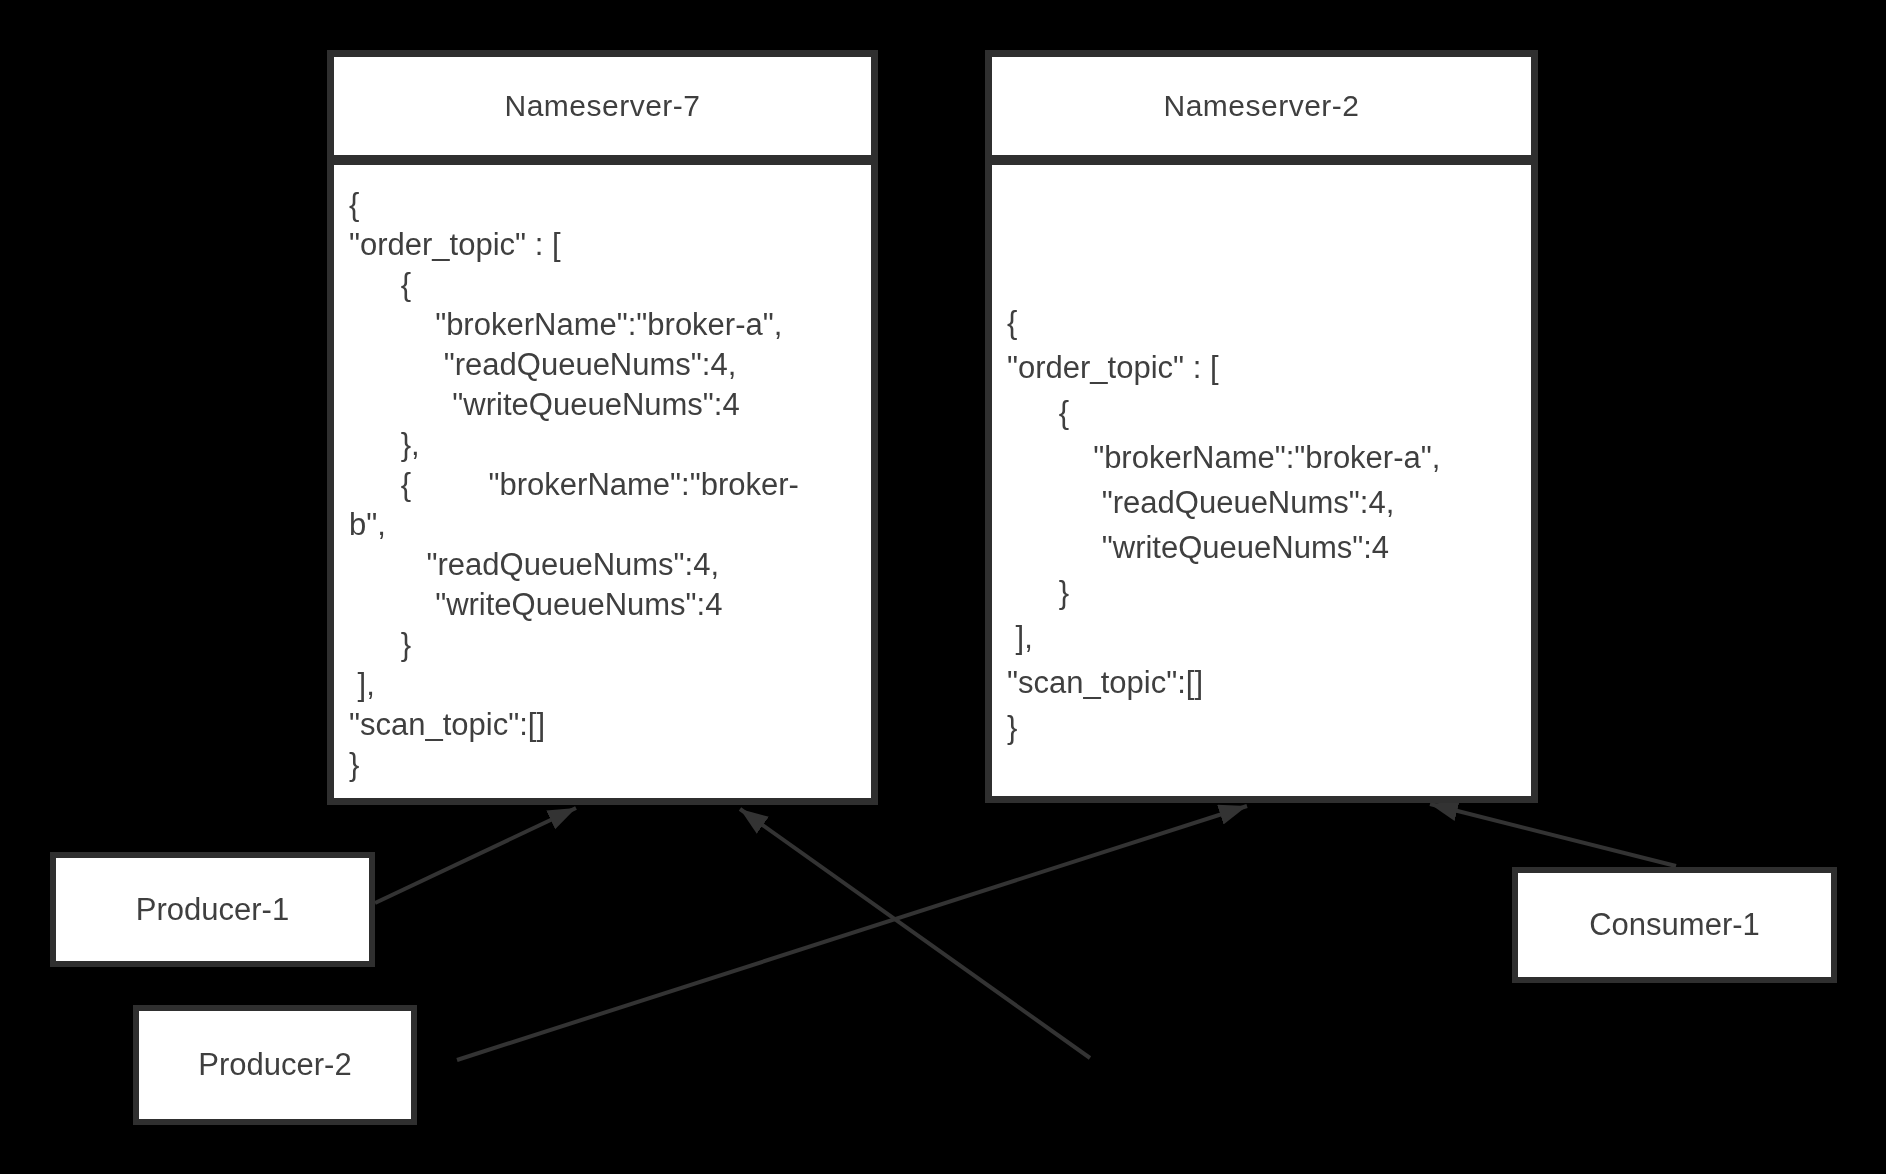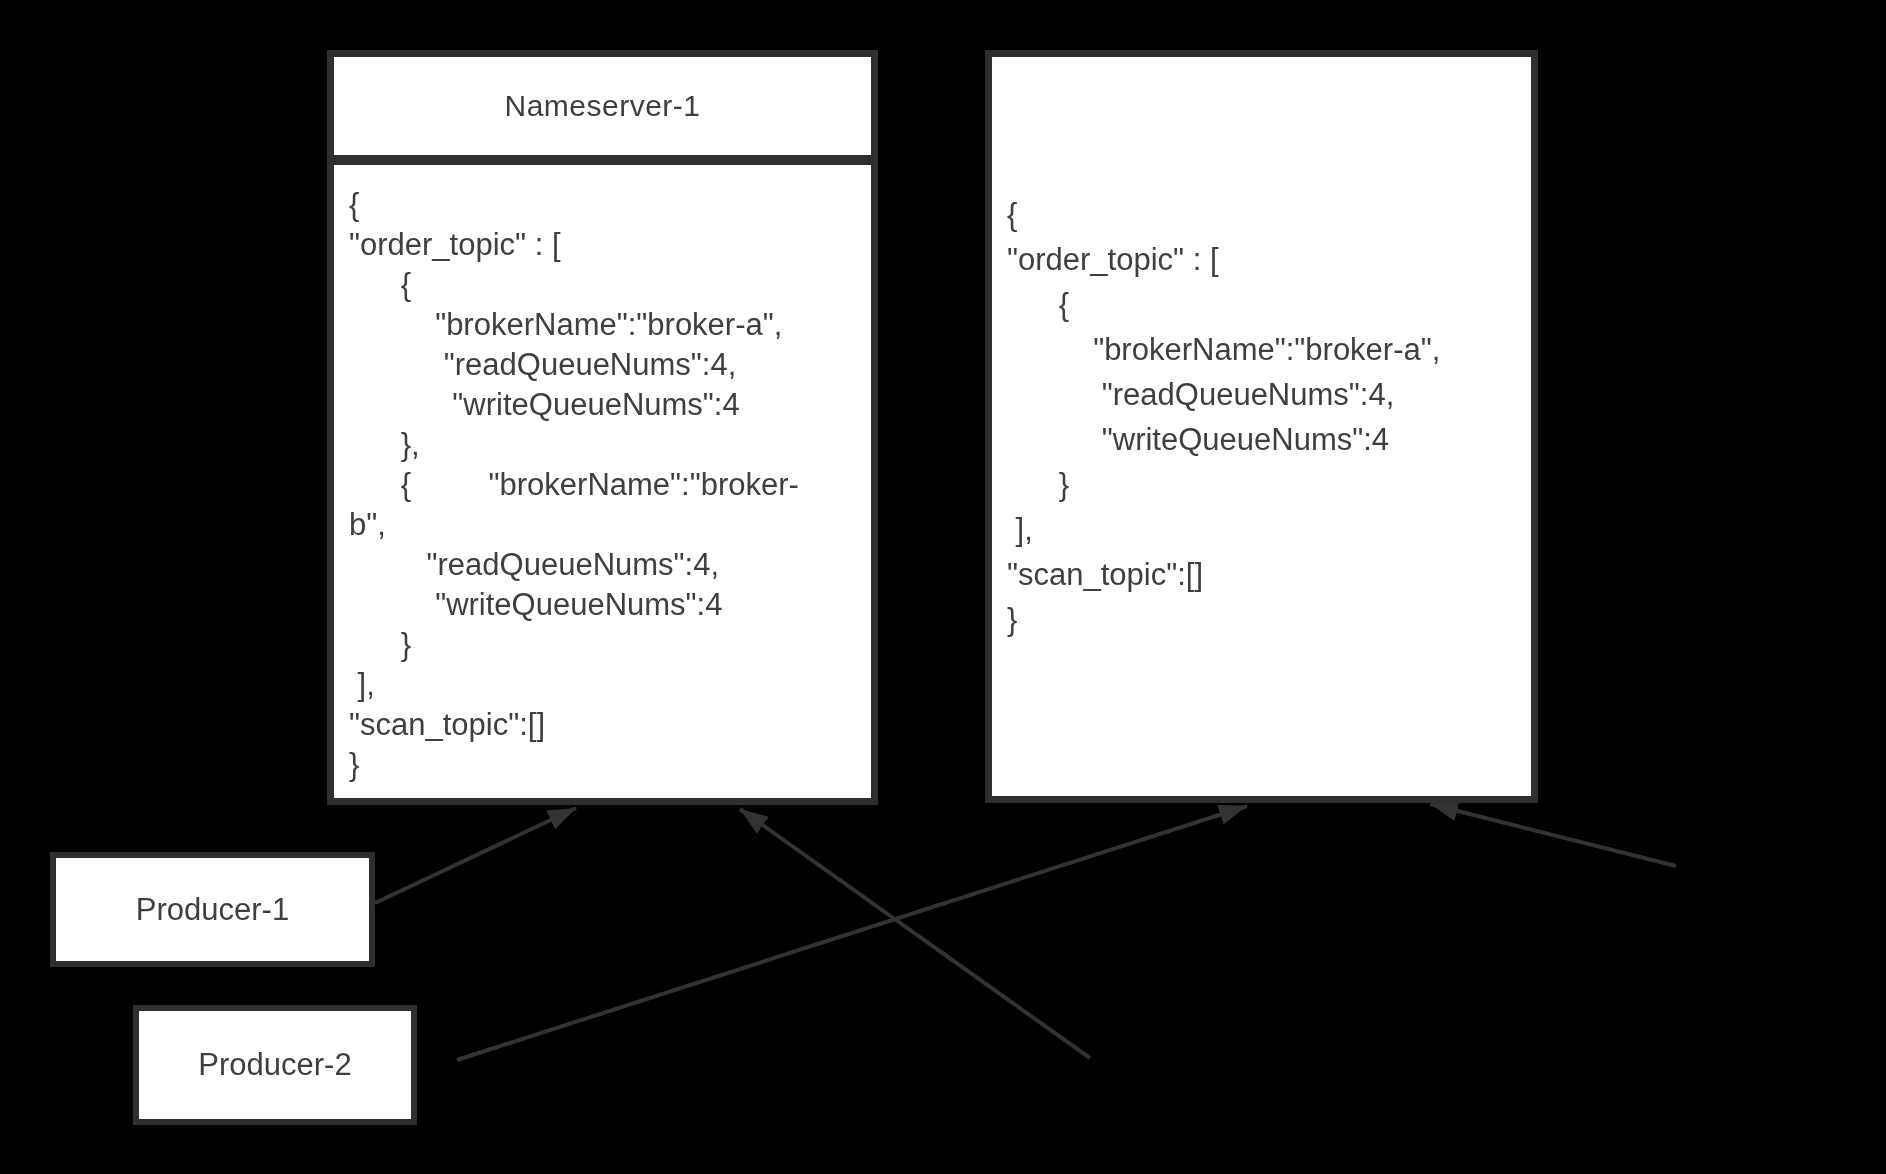--- a/index.html
+++ b/index.html
@@ -54,21 +54,21 @@
       </marker>
     </defs>
     <line x1="375" y1="903" x2="576" y2="808" stroke="#333333" stroke-width="4" marker-end="url(#ah)"></line>
     <line x1="457" y1="1060" x2="1247" y2="806" stroke="#333333" stroke-width="4" marker-end="url(#ah)"></line>
     <line x1="1090" y1="1058" x2="740" y2="809" stroke="#333333" stroke-width="4" marker-end="url(#ah)"></line>
     <line x1="1676" y1="866" x2="1430" y2="804" stroke="#333333" stroke-width="4" marker-end="url(#ah)"></line>
   </svg>
 
   <div class="ns-box ns1">
     <div class="ns-header">
-      <span>Nameserver-1</span>
+      <span>Nameserver-7</span>
     </div>
     <div class="ns-body">
       <div class="code-line">{</div>
       <div class="code-line">"order_topic" : [</div>
       <div class="code-line">      {</div>
       <div class="code-line">          "brokerName":"broker-a",</div>
       <div class="code-line">           "readQueueNums":4,</div>
       <div class="code-line">            "writeQueueNums":4</div>
       <div class="code-line">      },</div>
       <div class="code-line">      {         "brokerName":"broker-</div>
@@ -76,34 +76,40 @@
       <div class="code-line">         "readQueueNums":4,</div>
       <div class="code-line">          "writeQueueNums":4</div>
       <div class="code-line">      }</div>
       <div class="code-line"> ],</div>
       <div class="code-line">"scan_topic":[]</div>
       <div class="code-line">}</div>
     </div>
   </div>
 
   <div class="ns-box ns2">
+    <div class="ns-header">
+      <span>Nameserver-2</span>
+    </div>
     <div class="ns-body">
       <div class="code-line">{</div>
       <div class="code-line">"order_topic" : [</div>
       <div class="code-line">      {</div>
       <div class="code-line">          "brokerName":"broker-a",</div>
       <div class="code-line">           "readQueueNums":4,</div>
       <div class="code-line">           "writeQueueNums":4</div>
       <div class="code-line">      }</div>
       <div class="code-line"> ],</div>
       <div class="code-line">"scan_topic":[]</div>
       <div class="code-line">}</div>
     </div>
   </div>
 
   <div class="client-box producer1">
     <span>Producer-1</span>
   </div>
   <div class="client-box producer2">
     <span>Producer-2</span>
   </div>
+  <div class="client-box consumer1">
+    <span>Consumer-1</span>
+  </div>
 
 </div>
 
 </body></html>

